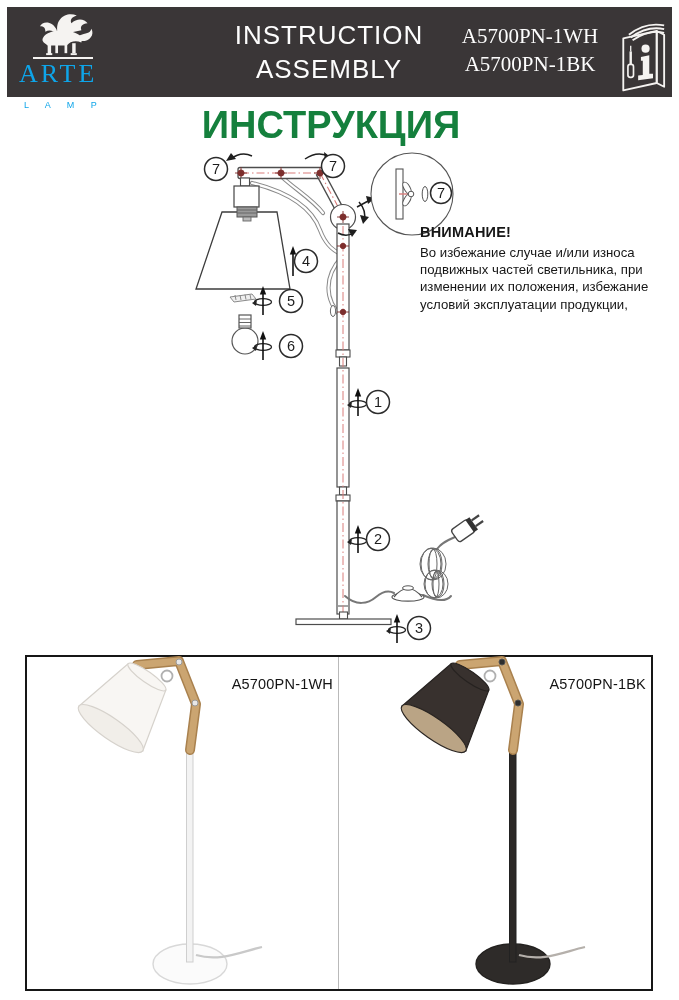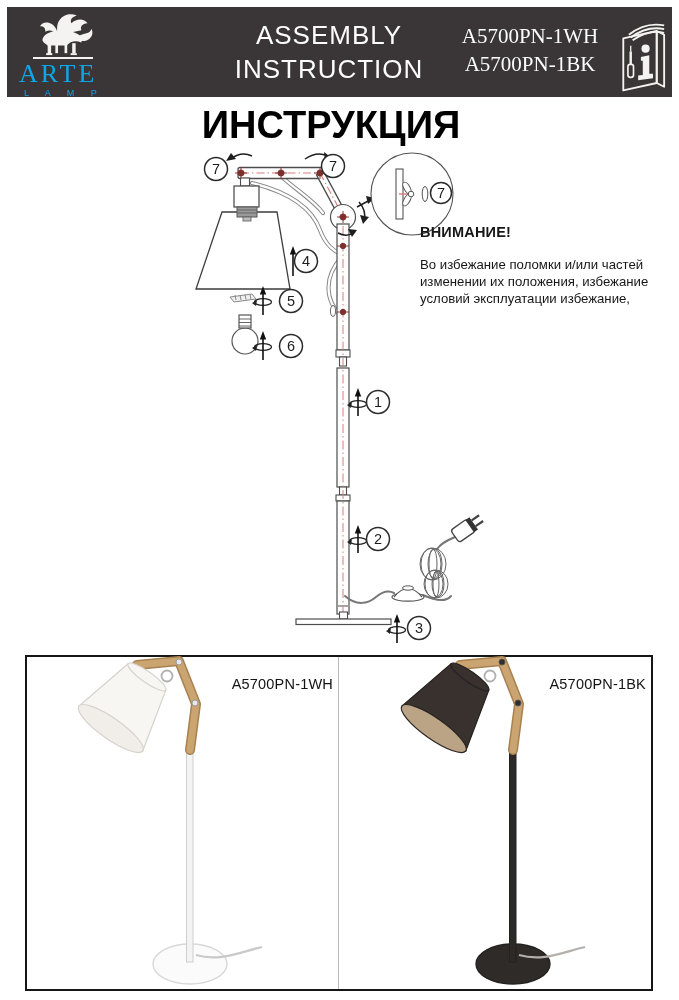--- a/index.html
+++ b/index.html
@@ -4,32 +4,32 @@
 <style>
   html,body{margin:0;padding:0;background:#fff;}
   .page{position:relative;width:679px;height:1000px;background:#ffffff;overflow:hidden;
         font-family:"Liberation Sans",sans-serif;}
   
   .header{position:absolute;left:7px;top:7px;width:665px;height:90px;background:#3a3637;}
   .logo{position:absolute;left:12px;top:2px;width:88px;color:#0ea5e9;}
   .logo svg{display:block;margin:2px auto 0 auto;}
   .logo-line{width:60px;height:2px;background:#f5f3f1;margin:0 auto;}
   .logo-arte{font-family:"Liberation Serif",serif;font-size:26px;letter-spacing:3px;line-height:27px;margin-top:1px;}
-  .logo-lamp{font-size:9px;letter-spacing:7px;margin-top:1px;padding-left:5px;}
+  .logo-lamp{font-size:9px;letter-spacing:7px;margin-top:13px;padding-left:5px;}
   .htitle{position:absolute;left:197px;top:11px;width:250px;text-align:center;color:#fdfdfd;
           font-size:26px;line-height:34px;letter-spacing:1px;}
   .hcodes{position:absolute;left:440px;top:15px;width:166px;text-align:center;color:#fdfdfd;
           font-family:"Liberation Serif",serif;font-size:21px;line-height:28px;}
   .booklet{position:absolute;left:603px;top:11px;}
   
   .main-title{position:absolute;left:0;top:104px;width:662px;text-align:center;
-              font-size:38px;font-weight:bold;color:#000000;letter-spacing:0px;}
+              font-size:38px;font-weight:bold;color:#15803d;letter-spacing:0px;}
   
   .warning{position:absolute;left:420px;top:224px;width:252px;color:#161616;}
-  .warning-heading{font-size:14.5px;font-weight:bold;margin-bottom:16px;letter-spacing:.2px;}
+  .warning-heading{font-size:14.5px;font-weight:bold;margin-bottom:4px;letter-spacing:.2px;}
   .warning-line{font-size:13.2px;line-height:17.2px;}
   
   .diagram-svg{position:absolute;left:0;top:150px;}
   .diagram-svg text{font-family:"Liberation Sans",sans-serif;font-size:14.5px;fill:#1c1c1c;}
   
   .product-box{position:absolute;left:25px;top:655px;width:628px;height:336px;
                border:2px solid #161616;box-sizing:border-box;background:#fff;}
   .product-divider{position:absolute;left:338px;top:657px;width:1px;height:332px;background:#b9b9b9;}
   .products-svg{position:absolute;left:0;top:650px;}
   .product-label{position:absolute;top:676px;width:120px;text-align:right;
@@ -57,22 +57,22 @@
           <rect x="23" y="55" width="8" height="2.5"></rect>
           <rect x="55" y="55" width="8" height="2.5"></rect>
         </g>
       </svg>
       <div class="logo-line"></div>
       <div class="logo-arte">ARTE</div>
       <div class="logo-lamp">L A M P</div>
     </div>
 
     <div class="htitle">
+      <div>INSTRUCTION</div>
       <div>ASSEMBLY</div>
-      <div>INSTRUCTION</div>
     </div>
 
     <div class="hcodes">
       <div>A5700PN-1WH</div>
       <div>A5700PN-1BK</div>
     </div>
 
     <svg class="booklet" width="60" height="78" viewBox="0 0 64 84">
       <g stroke="#f5f3f1" stroke-width="2" fill="none" stroke-linejoin="round">
         <path d="M20,18 Q38,4 58,8"></path>
@@ -288,23 +288,24 @@
       <polygon points="386,631 391,628 390,634" fill="#222"></polygon>
       <line x1="397" y1="643" x2="397" y2="618" stroke="#111" stroke-width="1.6"></line>
       <polygon points="397,614 393.8,622.5 400.2,622.5" fill="#111"></polygon>
       <circle cx="419" cy="628" r="11.5" fill="#fff" stroke="#2b2b2b" stroke-width="1.5"></circle>
       <text x="419" y="633" text-anchor="middle">3</text>
     </g>
   </svg>
 
   <div class="warning">
     <div class="warning-heading">ВНИМАНИЕ!</div>
-    <div class="warning-line">Во избежание поломки и/или частей</div>
+    <div class="warning-line">Во избежание случае и/или износа</div>
+    <div class="warning-line">подвижных частей светильника, при</div>
     <div class="warning-line">изменении их положения, избежание</div>
-    <div class="warning-line">условий эксплуатации избежание,</div>
+    <div class="warning-line">условий эксплуатации продукции,</div>
   </div>
 
   <div class="product-box"></div>
   <div class="product-divider"></div>
 
   <svg class="products-svg" width="679" height="350" viewBox="0 650 679 350">
 
     <g>
       <ellipse cx="190" cy="964" rx="37" ry="20" fill="#fbfbfb" stroke="#d8d8d8" stroke-width="1.4"></ellipse>
       <path d="M196,955 C220,962 240,952 262,947" fill="none" stroke="#c9c9c9" stroke-width="2.3"></path>

